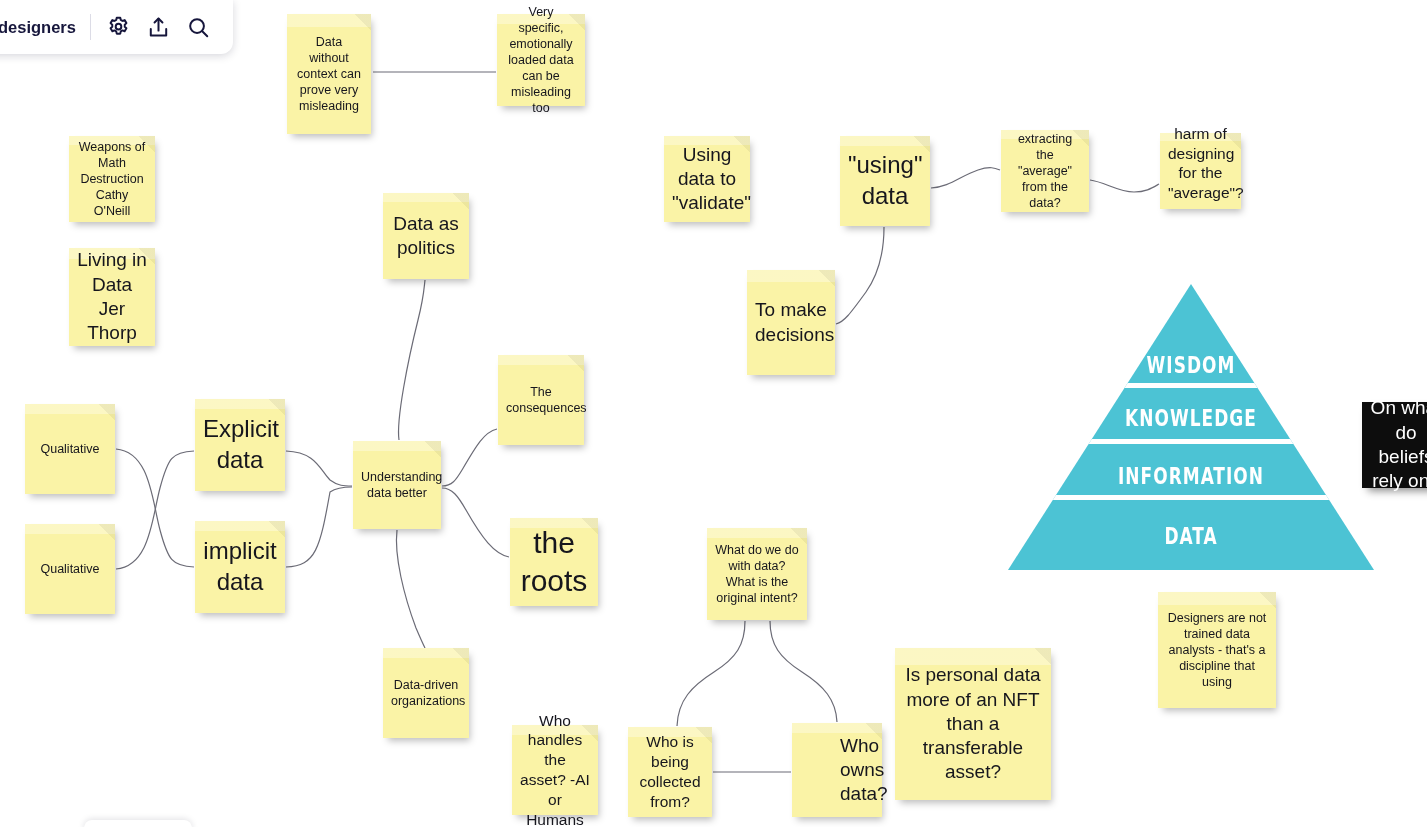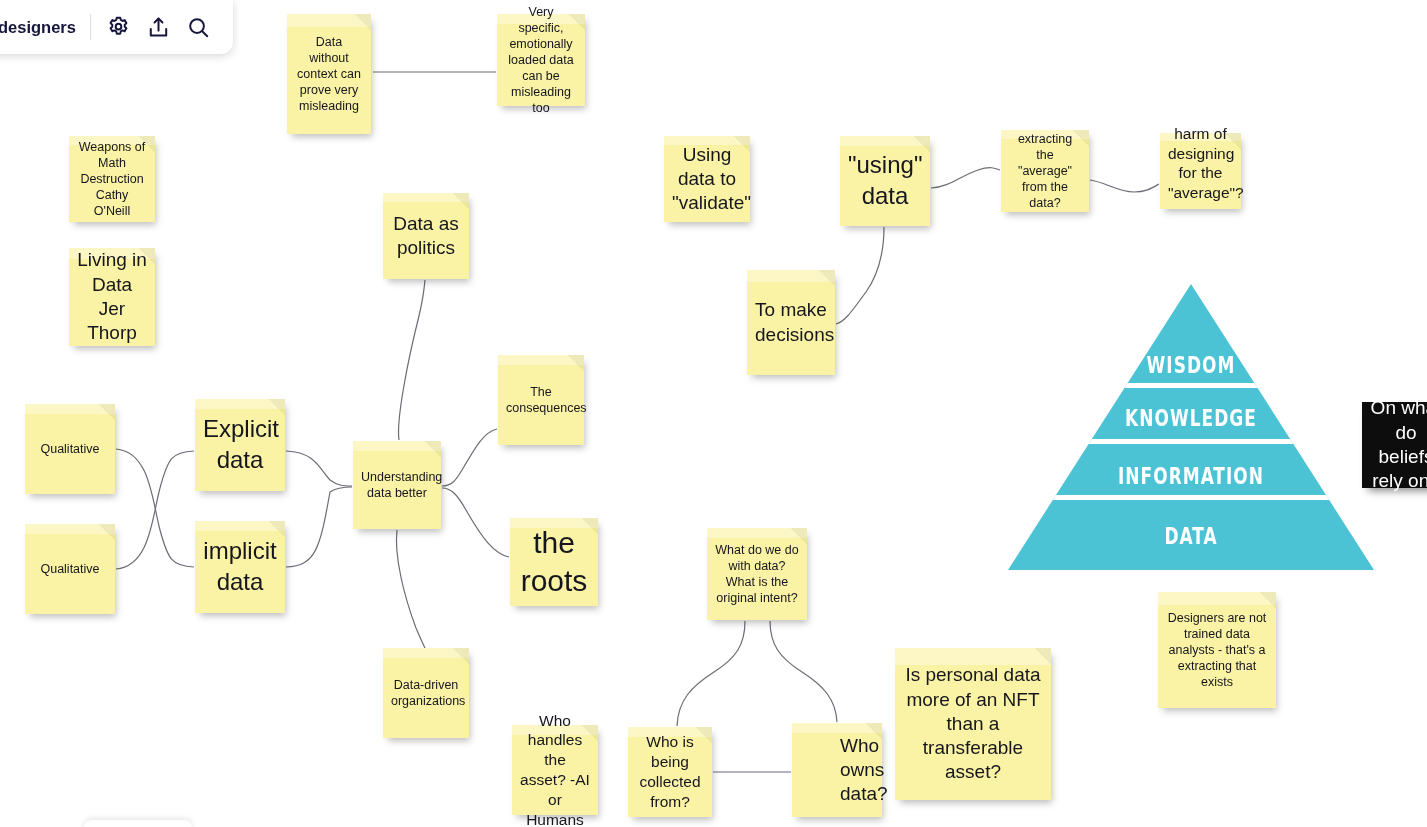--- a/index.html
+++ b/index.html
@@ -197,21 +197,21 @@
       <div class="note n-md" style="left: 628px; top: 727px; width: 84px; height: 90px;">
         <span>Who is being collected from?</span>
       </div>
       <div class="note n-lg" style="left: 792px; top: 723px; width: 90px; height: 94px; padding-left: 48px;">
         <span>Who owns data?</span>
       </div>
       <div class="note n-lg" style="left: 895px; top: 648px; width: 156px; height: 152px;">
         <span>Is personal data more of an NFT than a transferable asset?</span>
       </div>
       <div class="note n-sm" style="left: 1158px; top: 592px; width: 118px; height: 116px;">
-        <span>Designers are not trained data analysts - that's a extracting that exists</span>
+        <span>Designers are not trained data analysts - that's a discipline that using</span>
       </div>
       <div class="note n-lg dark" style="left: 1362px; top: 402px; width: 88px; height: 86px;">
         <span>On what do beliefs rely on?</span>
       </div>
     </div>
 
   <div class="chrome" id="left-panel">
     <div id="board-title">designers</div>
     <div class="vdiv"></div>
     <div class="ico">

